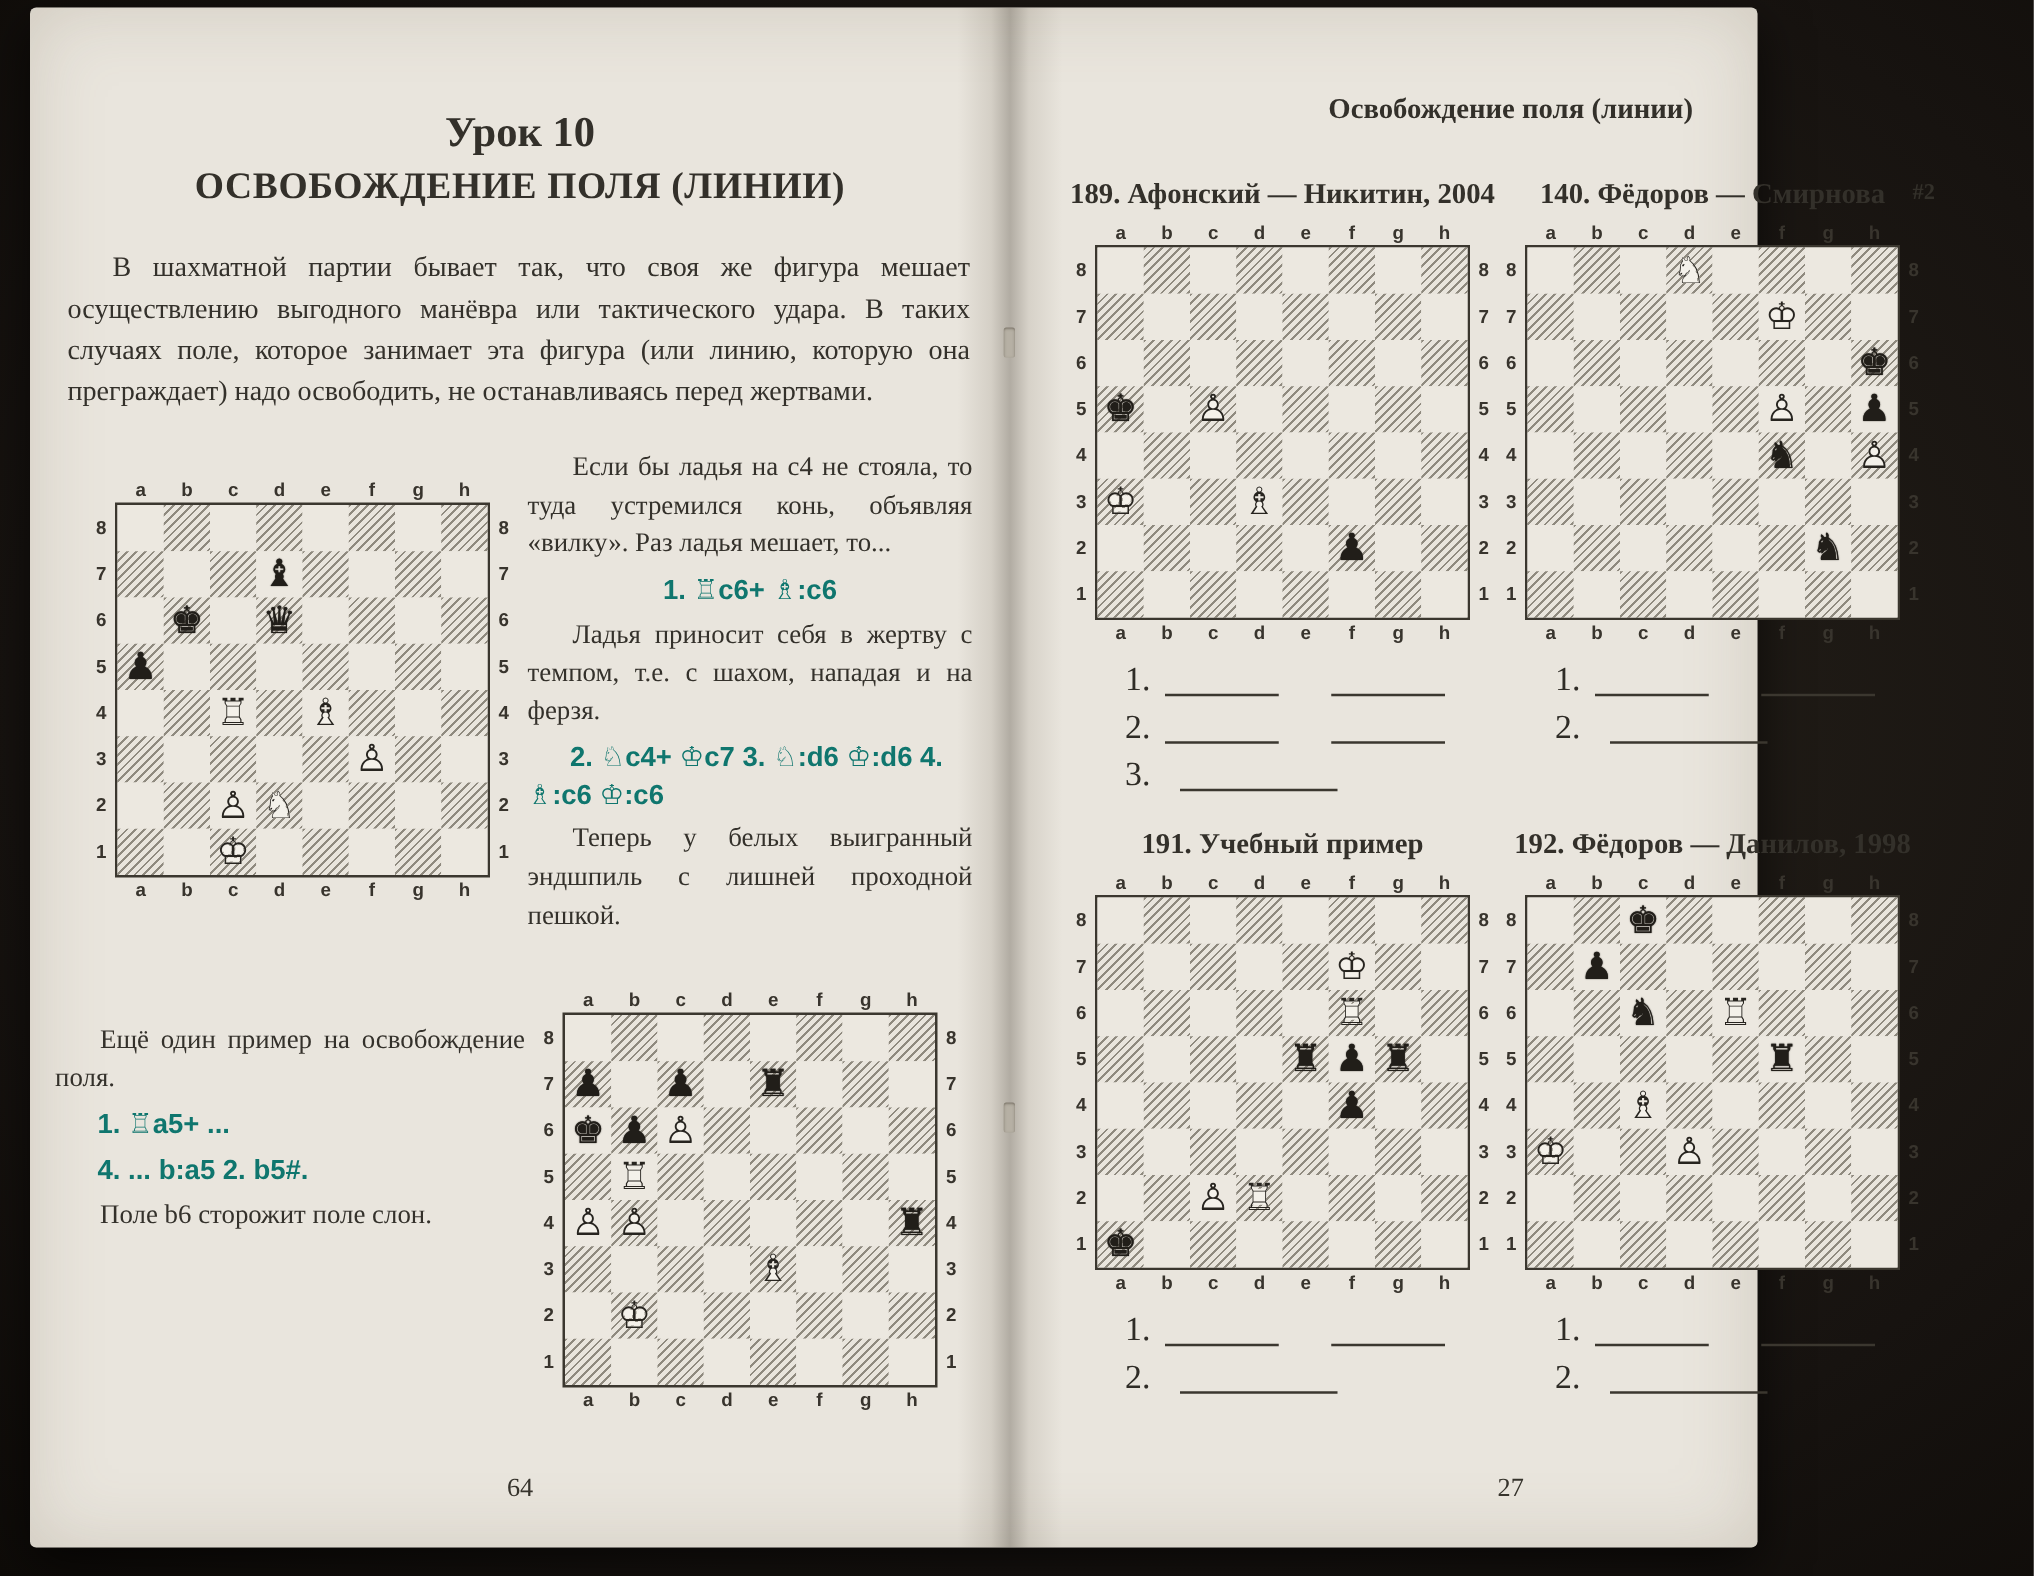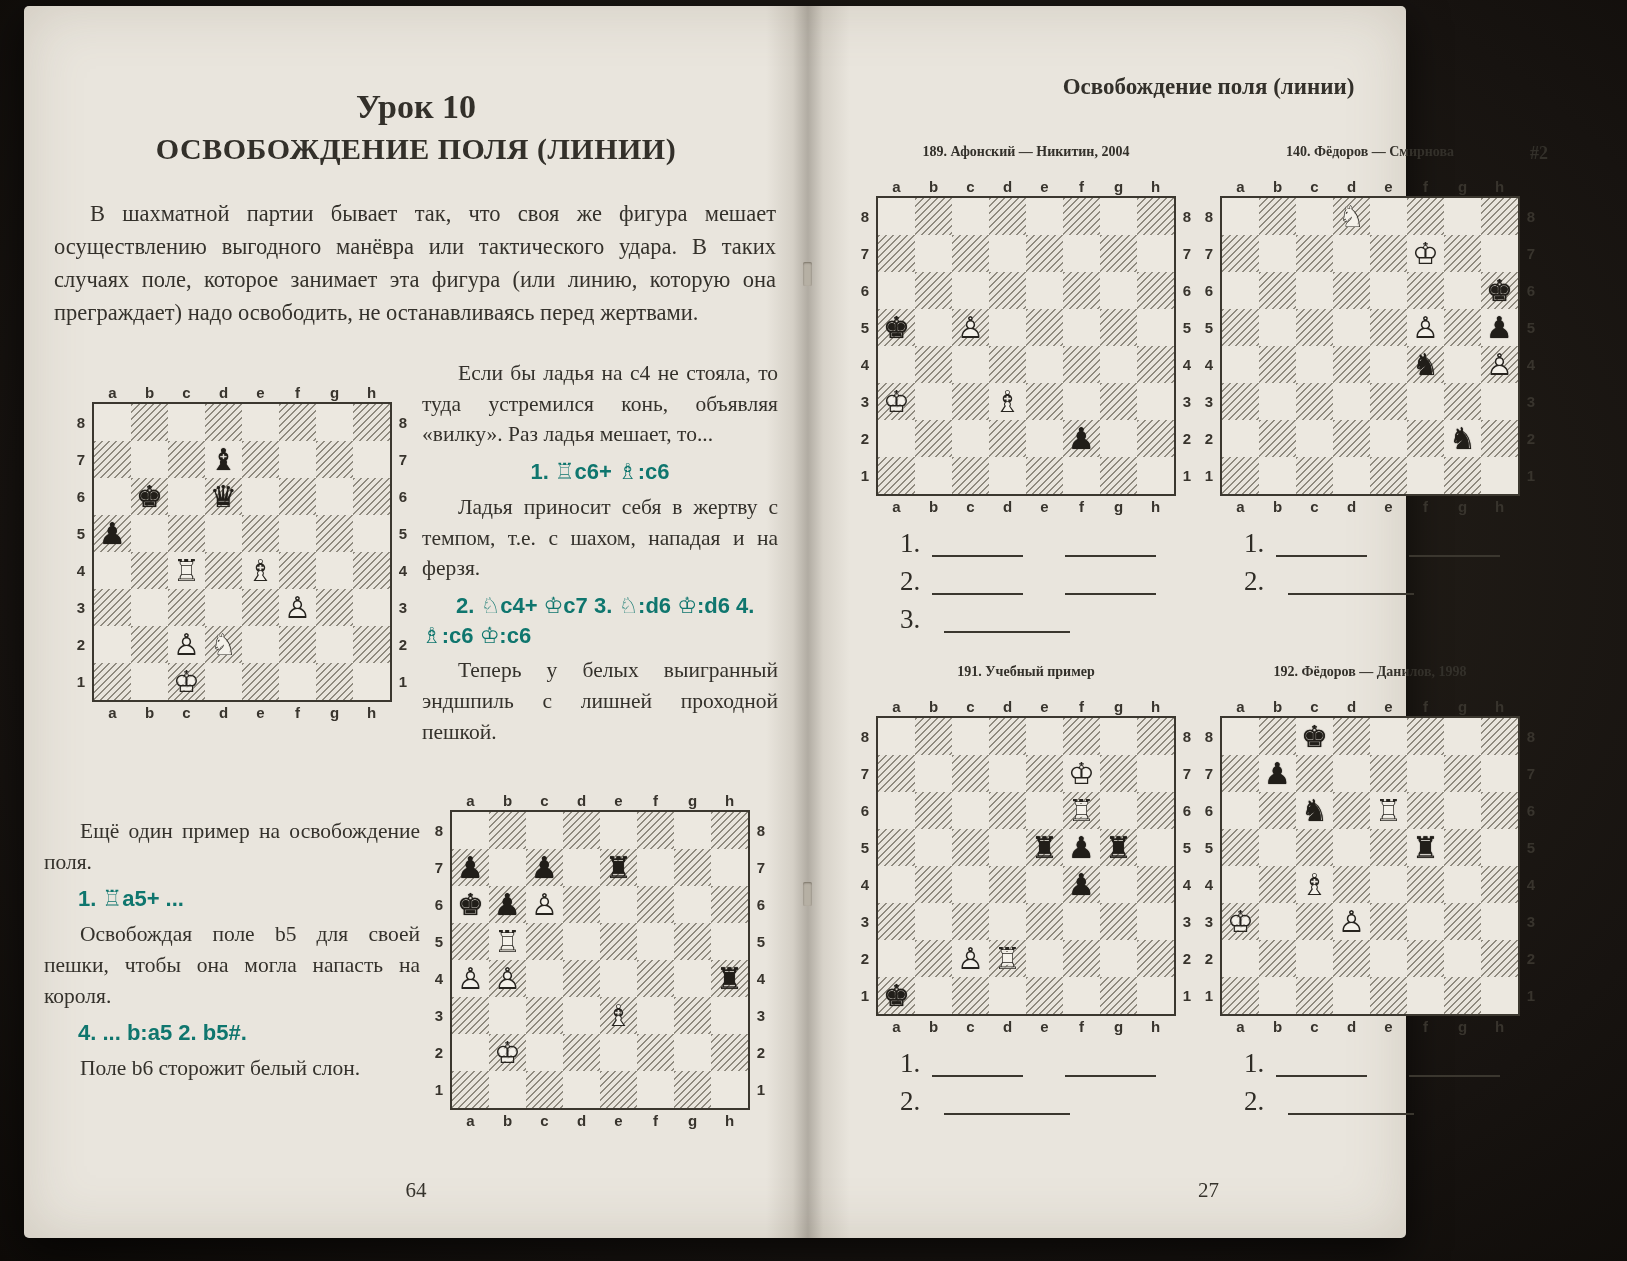--- a/index.html
+++ b/index.html
@@ -46,21 +46,21 @@
   .rp-header{position:absolute;top:68px;left:0;width:801px;text-align:center;
     font-weight:bold;font-size:23px;color:#33302a;}
 
   
   .exercise{position:absolute;width:344px;display:flex;flex-direction:column;}
   .ex189{left:46px;top:136px;}
   .ex190{left:390px;top:136px;}
   .ex191{left:46px;top:656px;justify-content:center;}
   .ex192{left:390px;top:656px;}
   .cap-row{position:relative;height:28px;text-align:center;margin-bottom:6px;}
-  .caption{font-weight:bold;font-size:14px;color:#33302a;white-space:nowrap;}
+  .caption{font-weight:bold;font-size:23px;color:#33302a;white-space:nowrap;}
   .marker{position:absolute;right:-6px;top:1px;font-weight:bold;font-size:18px;}
   .marker:empty{display:none;}
   .answers{margin-top:14px;margin-left:46px;}
   .answer-row{display:flex;align-items:flex-end;margin-bottom:11px;}
   .answer-num{font-size:27px;line-height:1;width:44px;color:#2f2c26;}
   .blank{width:126px;height:20px;border-bottom:2px solid #3b372f;margin-right:42px;}
 
   
   .board-block{display:inline-block;}
   .d1{position:absolute;top:376px;left:46px;}
@@ -248,23 +248,22 @@
       <p class="para">Если бы ладья на c4 не стояла, то туда устремился конь, объявляя «вилку». Раз ладья мешает, то...</p>
       <div class="moveline center">1. ♖c6+ ♗:c6</div>
       <p class="para">Ладья приносит себя в жертву с темпом, т.е. с шахом, нападая и на ферзя.</p>
       <div class="moveline indent">2. ♘c4+ ♔c7 3. ♘:d6 ♔:d6 4. ♗:c6 ♔:c6</div>
       <p class="para">Теперь у белых выигранный эндшпиль с лишней проходной пешкой.</p>
     </div>
 
     <div class="col1b">
       <p class="para">Ещё один пример на освобождение поля.</p>
       <div class="moveline indent">1. ♖a5+  ...</div>
-      <p class="para">Освобождая поле b5 для своей пешки, чтобы она могла напасть на короля.</p>
       <div class="moveline indent">4. ... b:a5 2. b5#.</div>
-      <p class="para">Поле b6 сторожит белый слон.</p>
+      <p class="para">Поле b6 сторожит поле слон.</p>
     </div>
 
     <div class="board-block d2">
         <div class="files-row">
           <span class="file-label">a</span>
           <span class="file-label">b</span>
           <span class="file-label">c</span>
           <span class="file-label">d</span>
           <span class="file-label">e</span>
           <span class="file-label">f</span>

